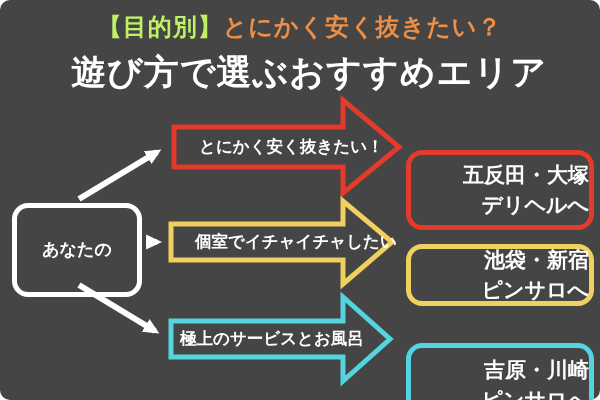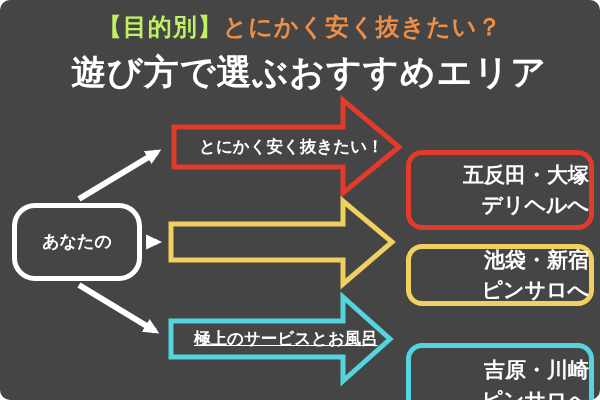--- a/index.html
+++ b/index.html
@@ -14,32 +14,32 @@
     font-size:24px;font-weight:bold;line-height:38px;letter-spacing:1px;
   }
   .kicker-bracket{color:#bef264;}
   .kicker-rest{color:#ee8f47;}
   .main-title{
     position:absolute;left:0;top:48px;width:600px;
     font-size:35px;font-weight:bold;color:#ffffff;line-height:48px;letter-spacing:1px;padding-left:9px;
   }
   .overlay{position:absolute;left:0;top:0;width:600px;height:400px;}
   .source-box{
-    position:absolute;left:12px;top:203px;width:130px;height:78px;
-    box-sizing:border-box;border:5px solid #ffffff;border-radius:23px;
+    position:absolute;left:12px;top:203px;width:130px;height:94px;
+    box-sizing:border-box;border:5px solid #ffffff;border-radius:16px;
     display:flex;flex-direction:column;align-items:center;justify-content:center;
     color:#ffffff;font-size:17px;font-weight:bold;line-height:1.45;text-align:center;
   }
   .arrow-label{
     position:absolute;display:flex;align-items:center;white-space:nowrap;
     color:#ffffff;font-size:16.5px;font-weight:bold;letter-spacing:0px;margin-left:18px;
   }
   .label-0{left:181px;top:127px;height:40px;}
   .label-1{left:177px;top:224px;height:36px;}
-  .label-2{left:176px;top:321px;height:36px;text-decoration:underline;}
+  .label-2{left:162px;top:321px;height:36px;}
   .dest-box{
     position:absolute;left:406px;width:188px;box-sizing:border-box;
     border:5px solid #ffffff;border-radius:16px;background:#454545;
     display:flex;flex-direction:column;align-items:flex-end;justify-content:center;
     color:#ffffff;font-size:21px;font-weight:bold;line-height:1.45;text-align:center;margin-top:46px;
   }
   .dest-0{top:104px;height:80px;}
   .dest-1{top:198px;height:62px;}
   .dest-2{top:297px;height:84px;}
 </style>
@@ -69,20 +69,21 @@
     <polygon points="174,127 343,127 343,100 399,147 343,193 343,167 174,167" stroke-width="5" stroke-linejoin="miter" stroke="#e23b2c" fill="#454545"></polygon>
     <polygon points="171,224 343,224 343,201 392,242 343,284 343,260 171,260" stroke-width="5" stroke-linejoin="miter" stroke="#f0d05e" fill="#454545"></polygon>
     <polygon points="171,321 343,321 343,297 390,339 343,381 343,357 171,357" stroke-width="5" stroke-linejoin="miter" stroke="#54d4de" fill="#454545"></polygon>
   </svg>
 
   <div class="source-box">
     <div>あなたの</div>
   </div>
 
   <div class="arrow-label label-0">とにかく安く抜きたい！</div>
+  <div class="arrow-label label-1">個室でイチャイチャしたい</div>
   <div class="arrow-label label-2">極上のサービスとお風呂</div>
 
   <div class="dest-box dest-0" style="border-color: rgb(226, 59, 44);">
     <div>五反田・大塚</div>
     <div>デリヘルへ</div>
   </div>
   <div class="dest-box dest-1" style="border-color: rgb(240, 208, 94);">
     <div>池袋・新宿</div>
     <div>ピンサロへ</div>
   </div>

